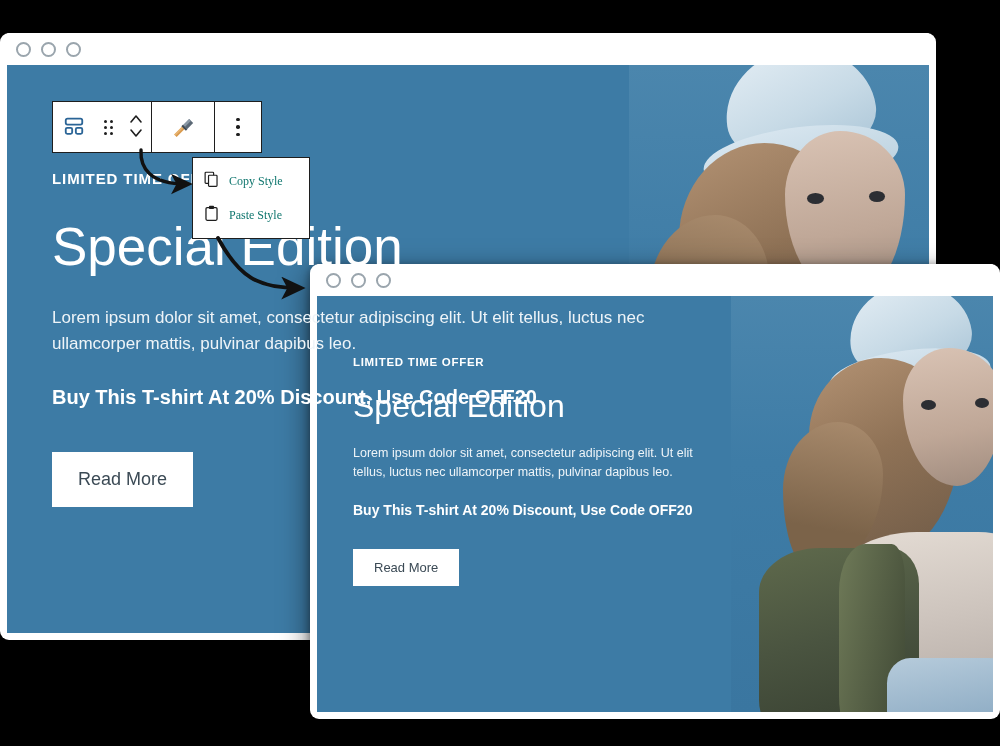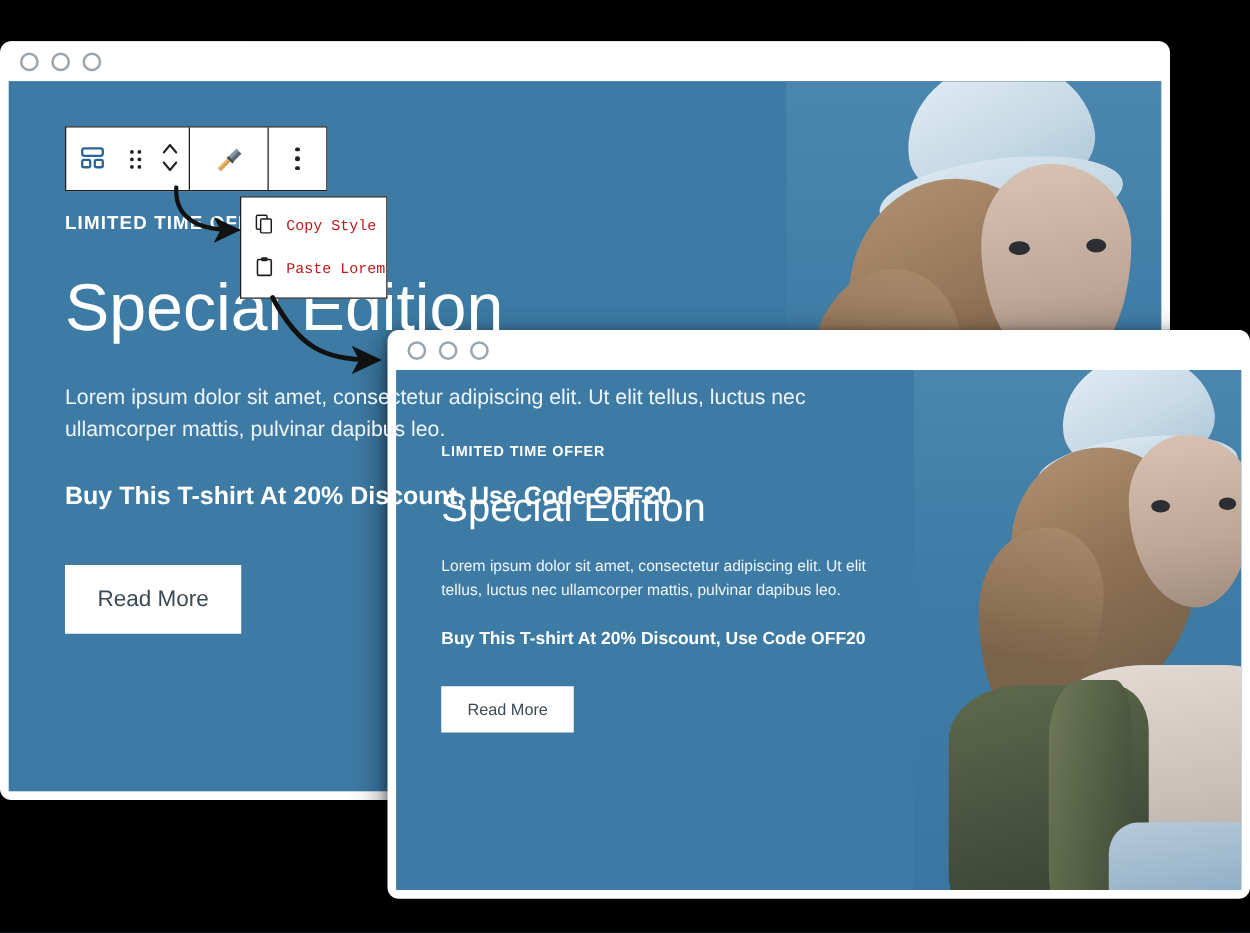--- a/index.html
+++ b/index.html
@@ -286,22 +286,22 @@
     gap: 9px;
     padding: 7px 10px;
     cursor: pointer;
     background: transparent;
     border: none;
     width: 100%;
     text-align: left;
   }
   .dd-label {
     font-size: 12px;
-    color: #b91c1c;
-    font-family: Liberation Mono, monospace;
+    color: #0f766e;
+    font-family: Liberation Serif, serif;
     white-space: nowrap;
   }
 
   
   #arrows {
     position: absolute;
     inset: 0;
     z-index: 60;
     pointer-events: none;
   }
@@ -453,21 +453,21 @@
       </span>
       <span class="dd-label">Copy Style</span>
     </button>
     <button class="dd-item">
       <span>
         <svg width="17" height="17" viewBox="0 0 20 20">
           <rect x="3.5" y="3" width="13" height="15" rx="1.4" fill="#ffffff" stroke="#1e1e1e" stroke-width="1.5"></rect>
           <rect x="7" y="1" width="6" height="3.6" rx="1" fill="#1e1e1e"></rect>
         </svg>
       </span>
-      <span class="dd-label">Paste Lorem</span>
+      <span class="dd-label">Paste Style</span>
     </button>
   </div>
 
   <svg id="arrows" width="1000" height="746">
     <defs>
       <marker id="ah" markerWidth="7" markerHeight="7" refX="4.4" refY="3" orient="auto">
         <path d="M0,0 L6.4,3 L0,6 L1.6,3 Z" fill="#111111"></path>
       </marker>
     </defs>
 

